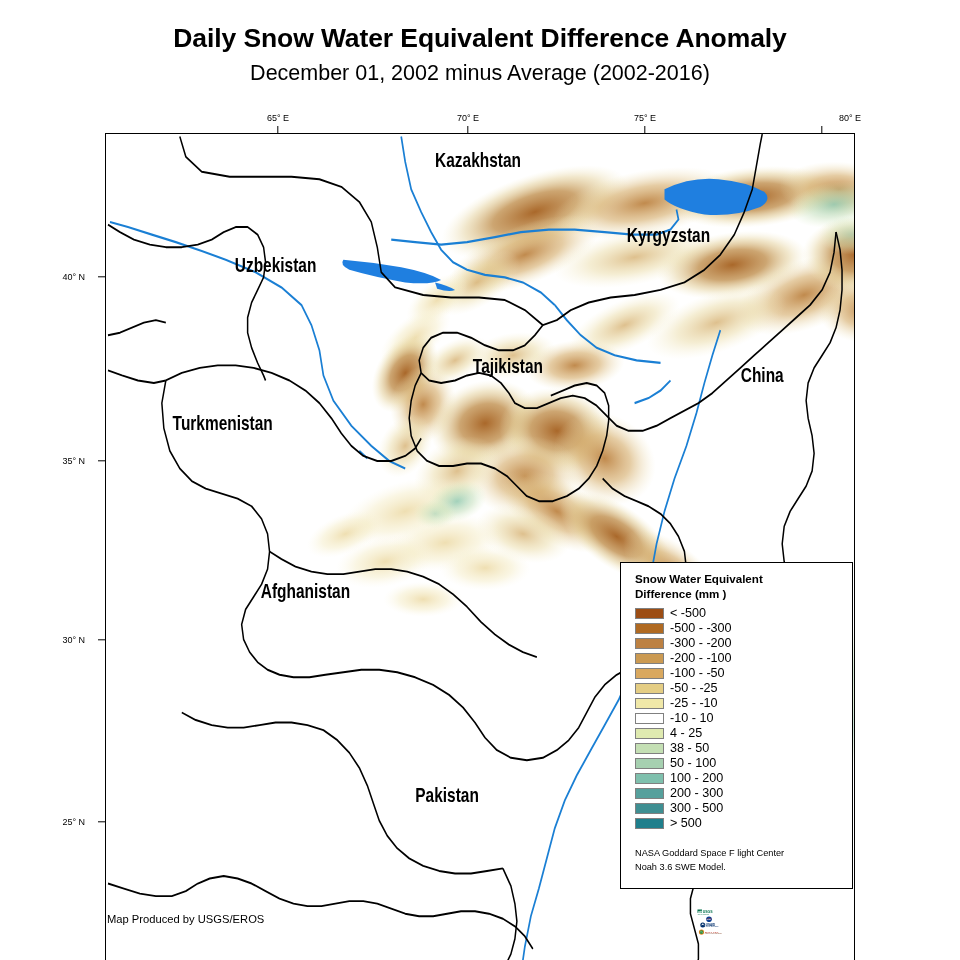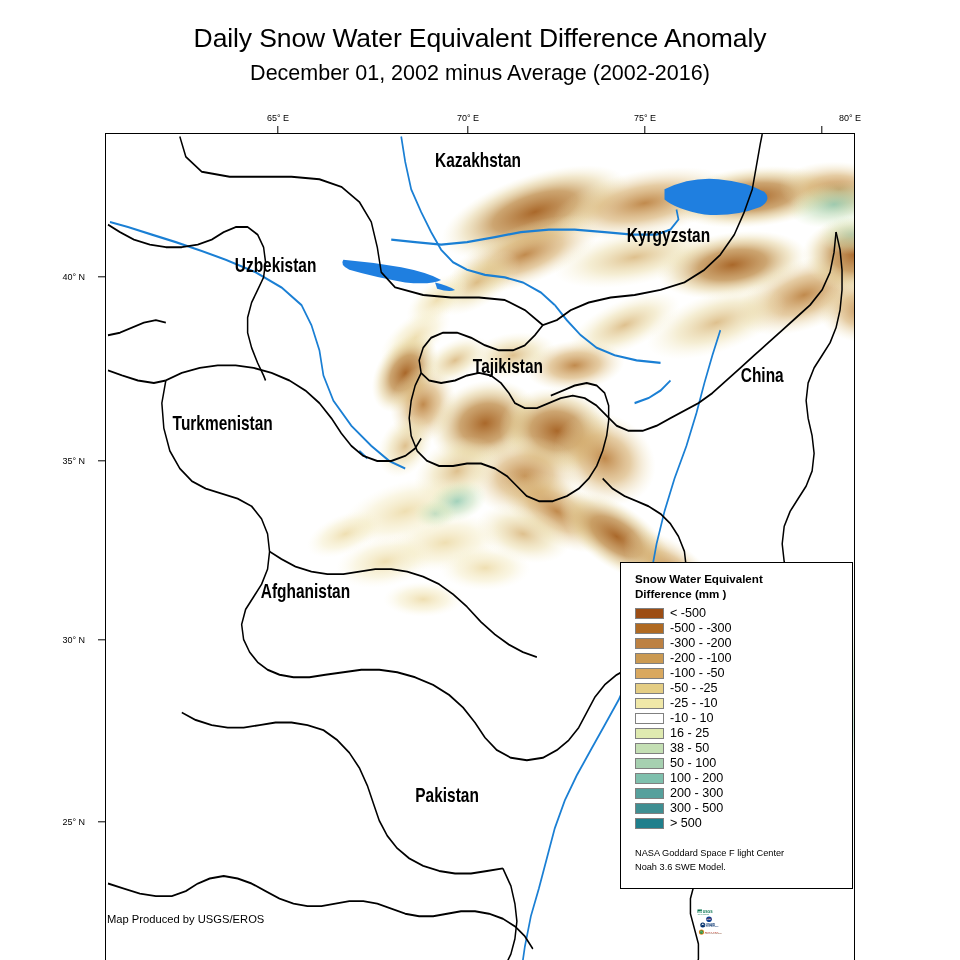--- a/index.html
+++ b/index.html
@@ -18,21 +18,21 @@
 
   
   #title-block {
     position: absolute;
     left: 0; top: 24px;
     width: 960px;
     text-align: center;
   }
   #map-title {
     font-size: 26.5px;
-    font-weight: normal;
+    font-weight: bold;
     letter-spacing: -0.1px;
     line-height: 1.1;
   }
   #map-subtitle {
     font-size: 21.5px;
     font-weight: normal;
     margin-top: 9px;
     line-height: 1.1;
   }
 
@@ -424,21 +424,21 @@
       <div class="legend-row">
         <div class="legend-swatch" style="background: rgb(240, 232, 168);"></div>
         <div class="legend-label">-25 - -10</div>
       </div>
       <div class="legend-row">
         <div class="legend-swatch" style="background: rgb(255, 255, 255);"></div>
         <div class="legend-label">-10 - 10</div>
       </div>
       <div class="legend-row">
         <div class="legend-swatch" style="background: rgb(223, 234, 176);"></div>
-        <div class="legend-label">16 - 25</div>
+        <div class="legend-label">4 - 25</div>
       </div>
       <div class="legend-row">
         <div class="legend-swatch" style="background: rgb(196, 223, 180);"></div>
         <div class="legend-label">38 - 50</div>
       </div>
       <div class="legend-row">
         <div class="legend-swatch" style="background: rgb(166, 208, 176);"></div>
         <div class="legend-label">50 - 100</div>
       </div>
       <div class="legend-row">

